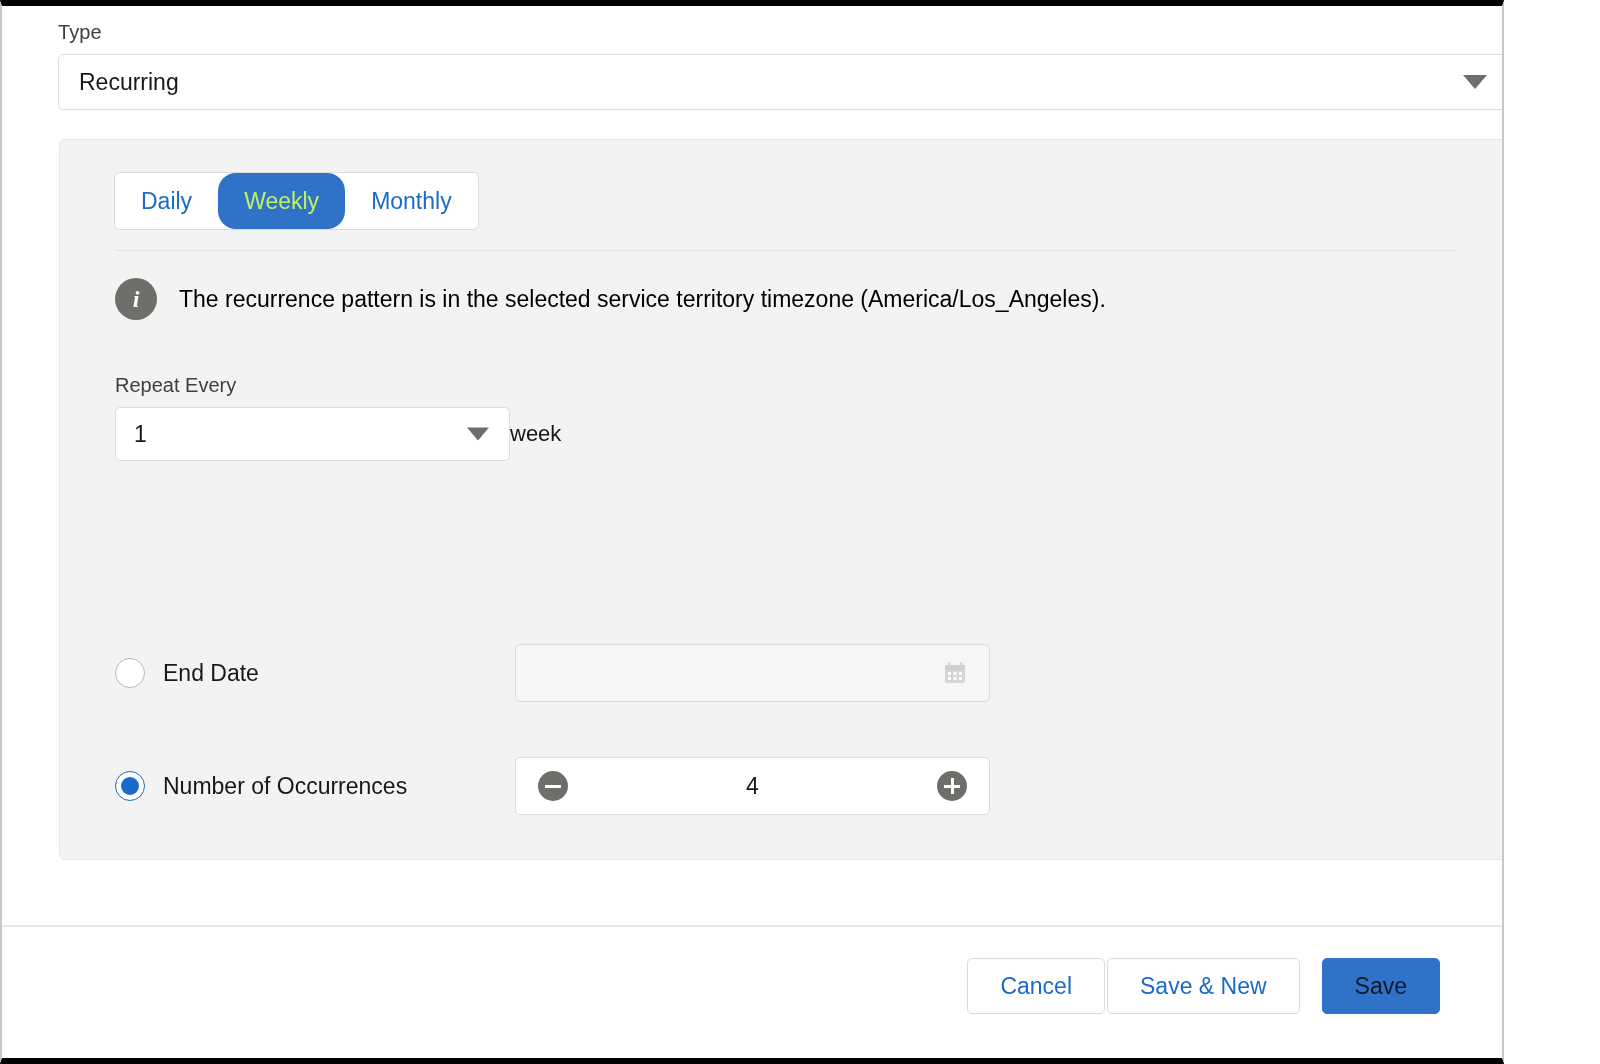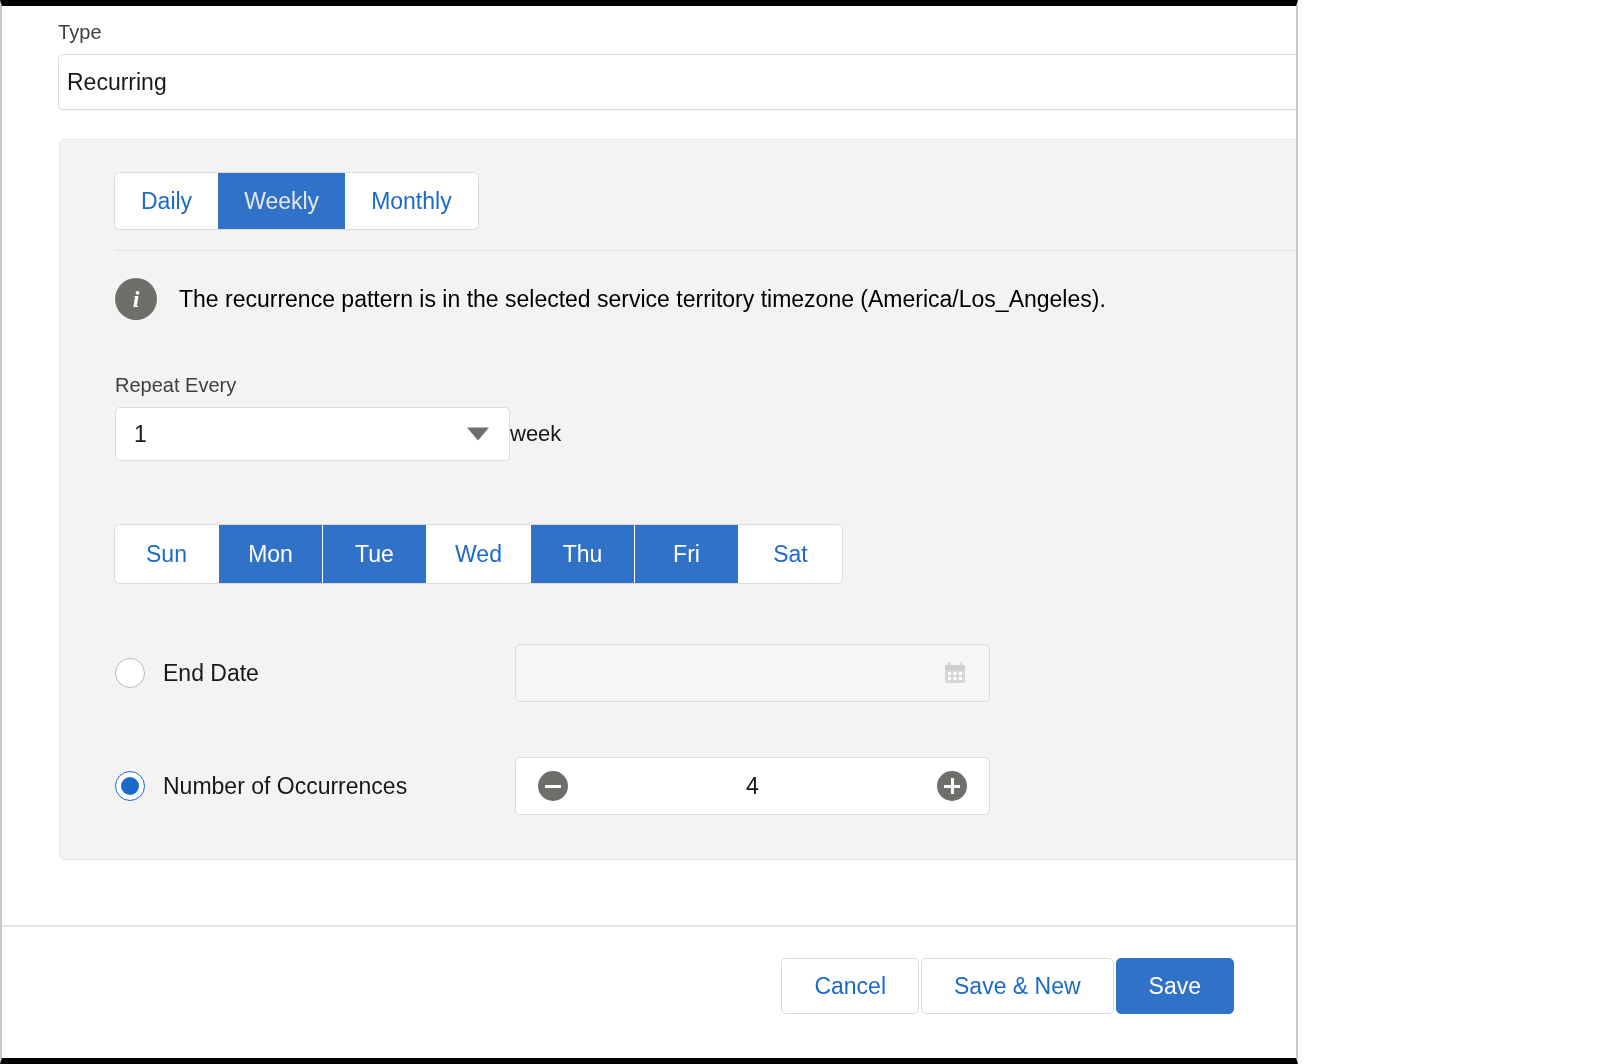--- a/index.html
+++ b/index.html
@@ -6,21 +6,21 @@
 
   html, body {
     width: 1600px;
     height: 1064px;
     background: #ffffff;
     font-family: "Liberation Sans", sans-serif;
   }
 
   .screen {
     position: relative;
-    width: 1298px;
+    width: 1504px;
     height: 1064px;
     background: #ffffff;
     border-top: 6px solid #000000;
     border-bottom: 6px solid #000000;
     border-left: 2px solid #c8c8c8;
     border-right: 2px solid #c8c8c8;
     overflow: hidden;
   }
 
   
@@ -38,21 +38,21 @@
     letter-spacing: 0.1px;
   }
   .type-select {
     position: relative;
     height: 56px;
     background: #ffffff;
     border: 1px solid #d8dde6;
     border-radius: 5px;
     display: flex;
     align-items: center;
-    padding: 0 8px;
+    padding: 0 20px;
     box-shadow: 0 1px 1px rgba(0,0,0,0.03);
   }
   .type-select .value {
     font-size: 23px;
     color: #181818;
   }
   .caret {
     position: absolute;
     right: 22px;
     top: 50%;
@@ -94,21 +94,22 @@
     align-items: center;
     justify-content: center;
     font-size: 23px;
     color: #1b6ac9;
     background: #ffffff;
     cursor: pointer;
     white-space: nowrap;
   }
   .tab.selected {
     background: #2f72c8;
-    color: #e5e5e5;
+    color: #bef264;
+    border-radius: 18px;
   }
 
   .tab-divider {
     position: absolute;
     left: 55px;
     top: 110px;
     width: 1340px;
     height: 1px;
     background: #e2e2e2;
   }
@@ -358,21 +359,22 @@
     white-space: nowrap;
   }
   .btn.neutral {
     background: #ffffff;
     border: 1px solid #dddbda;
     color: #1b6ac9;
   }
   .btn.brand {
     background: #2f72c8;
     border: 1px solid #2f72c8;
-    color: #ffffff;
+    color: #0f172a;
+    margin-left: 20px;
   }
 </style>
 </head>
 <body>
 
 <div class="screen">
 
   <div class="type-block">
     <div class="field-label">Type</div>
     <div class="type-select">
@@ -400,29 +402,20 @@
       <div class="repeat-row">
         <div class="num-select">
           <span class="value">1</span>
           <span class="caret"></span>
         </div>
         <span class="unit-text">week</span>
       </div>
     </div>
 
     <div class="repeats-on-block">
-      <div class="day-group">
-        <div class="day">Sun</div>
-        <div class="day selected">Mon</div>
-        <div class="day selected">Tue</div>
-        <div class="day">Wed</div>
-        <div class="day selected">Thu</div>
-        <div class="day selected">Fri</div>
-        <div class="day">Sat</div>
-      </div>
     </div>
 
     <div class="end-date-row">
       <div class="radio"></div>
       <span class="radio-label">End Date</span>
       <div class="date-input">
         <span></span>
         <span class="cal-icon">
           <svg viewBox="0 0 24 24" width="24" height="24" aria-hidden="true">
             <rect x="2" y="4" width="20" height="18" rx="2" fill="#d6d6d6"></rect>

